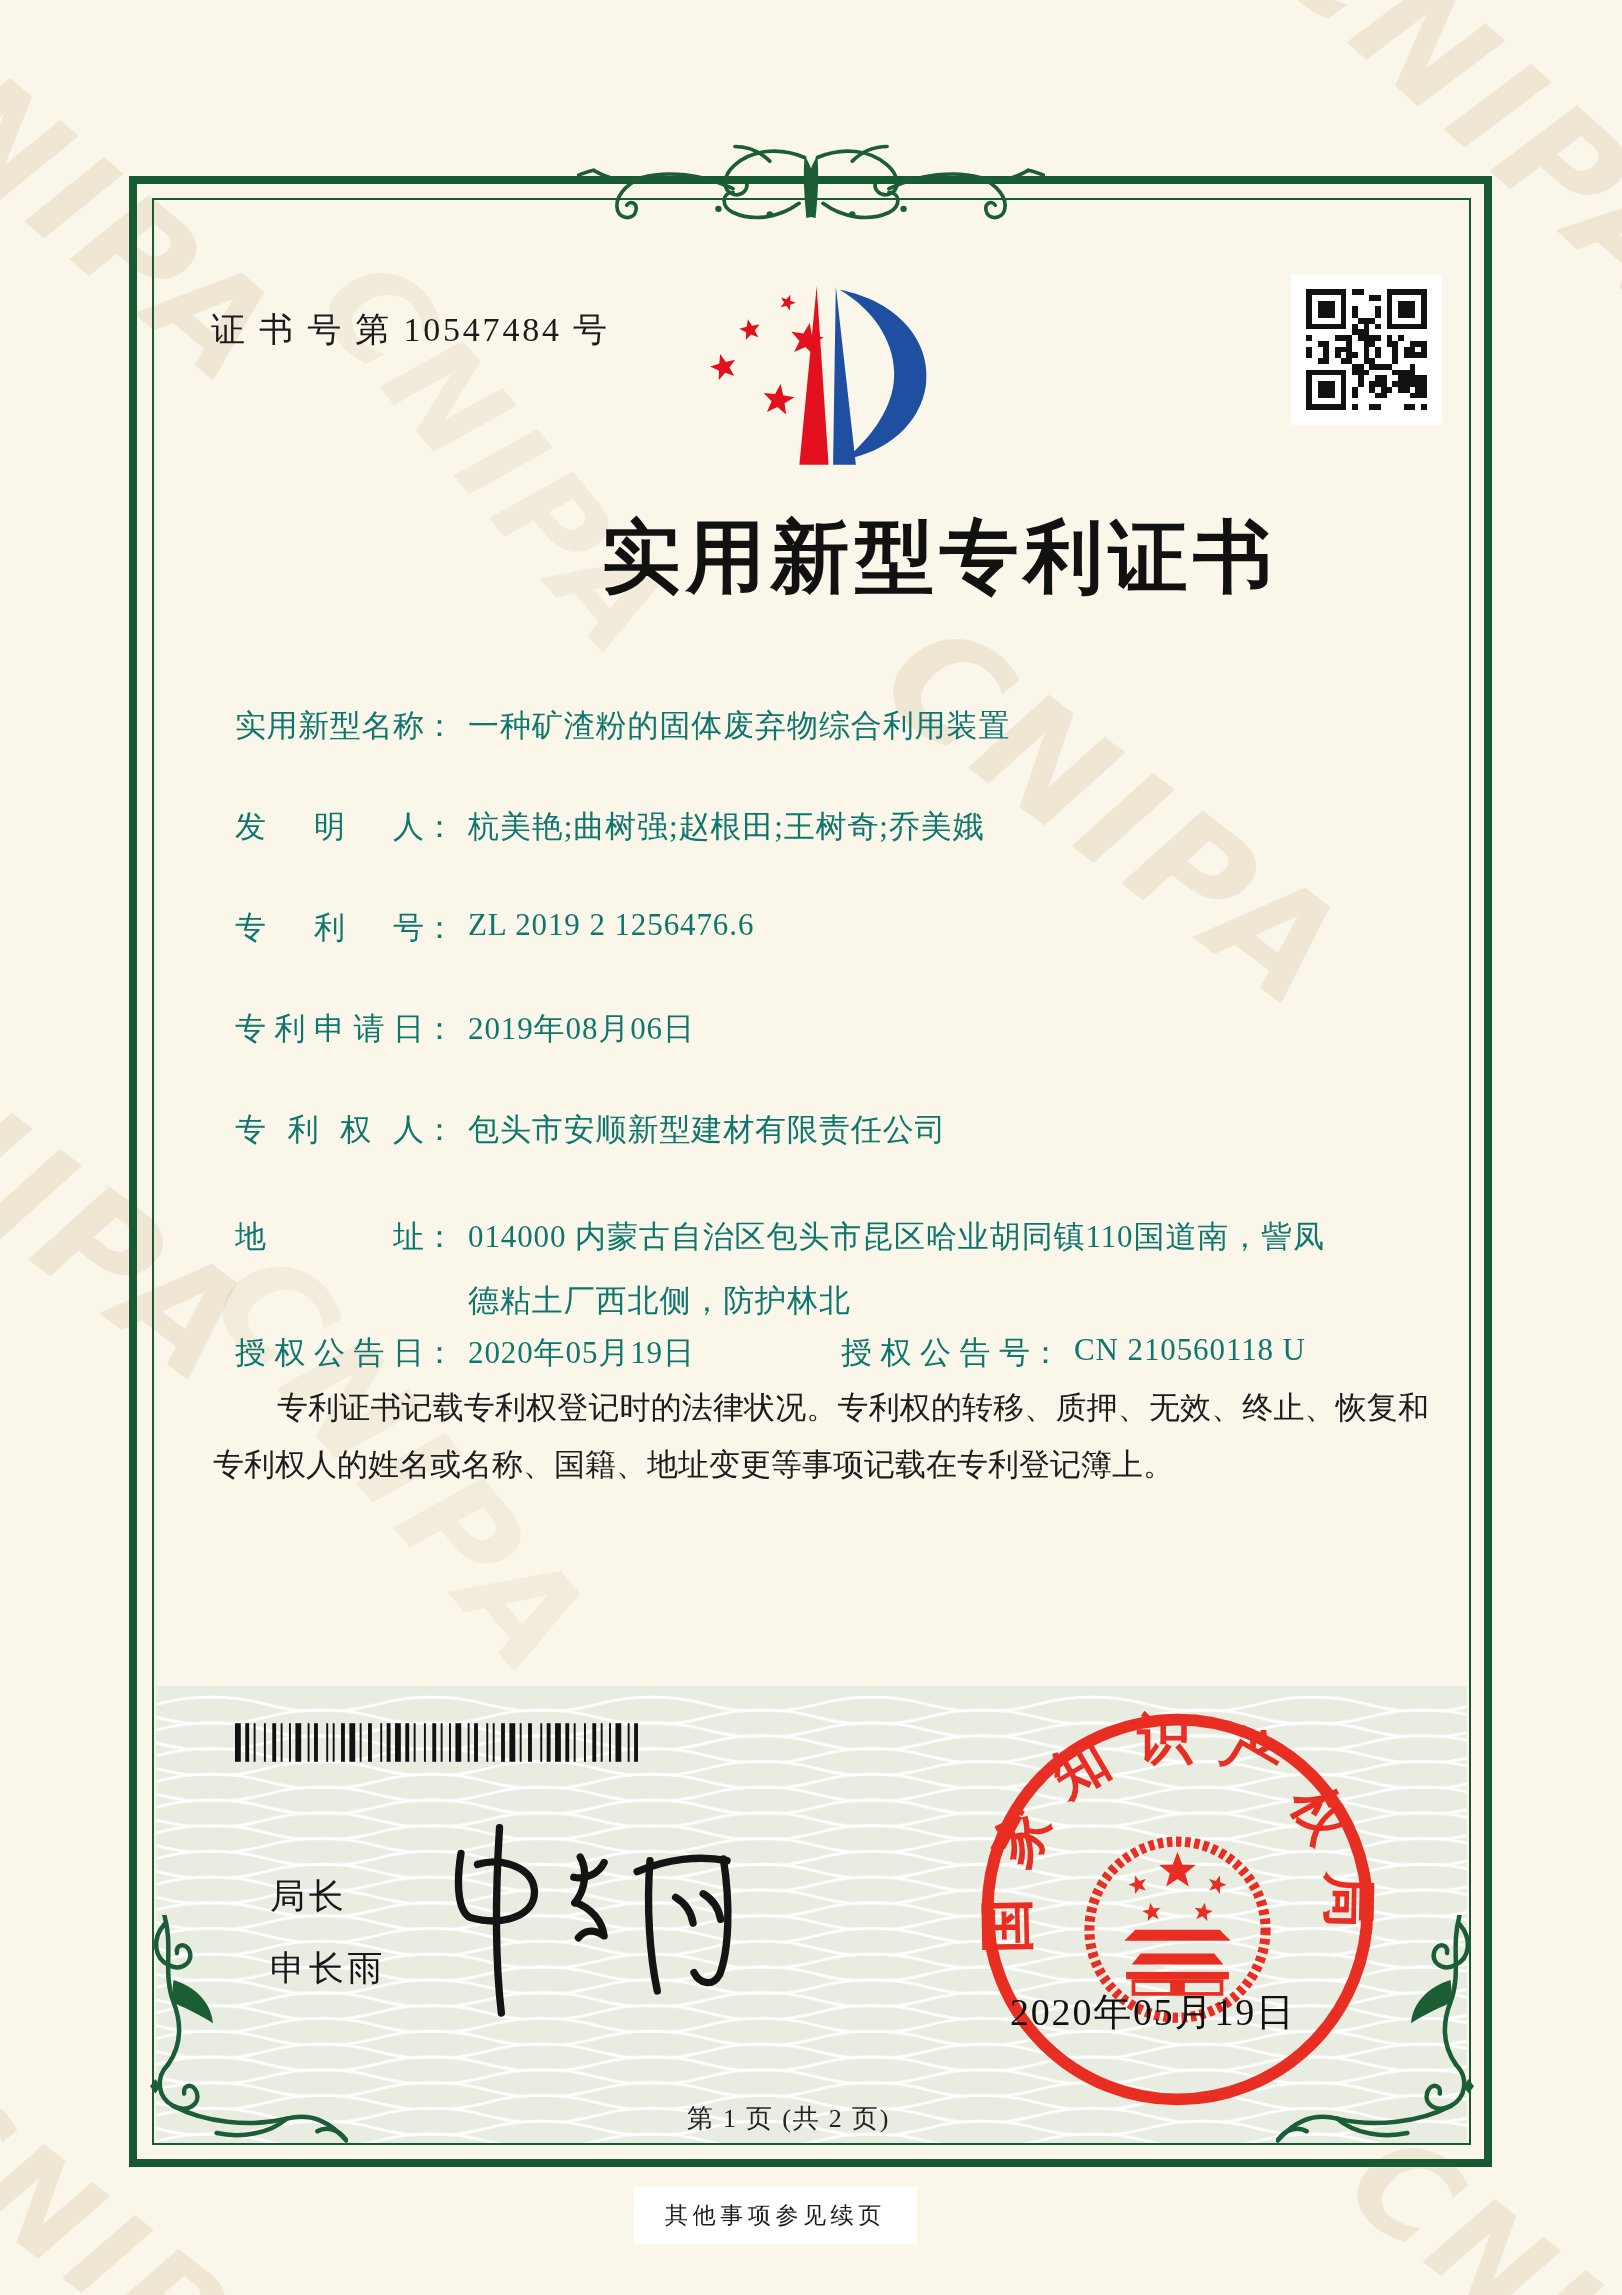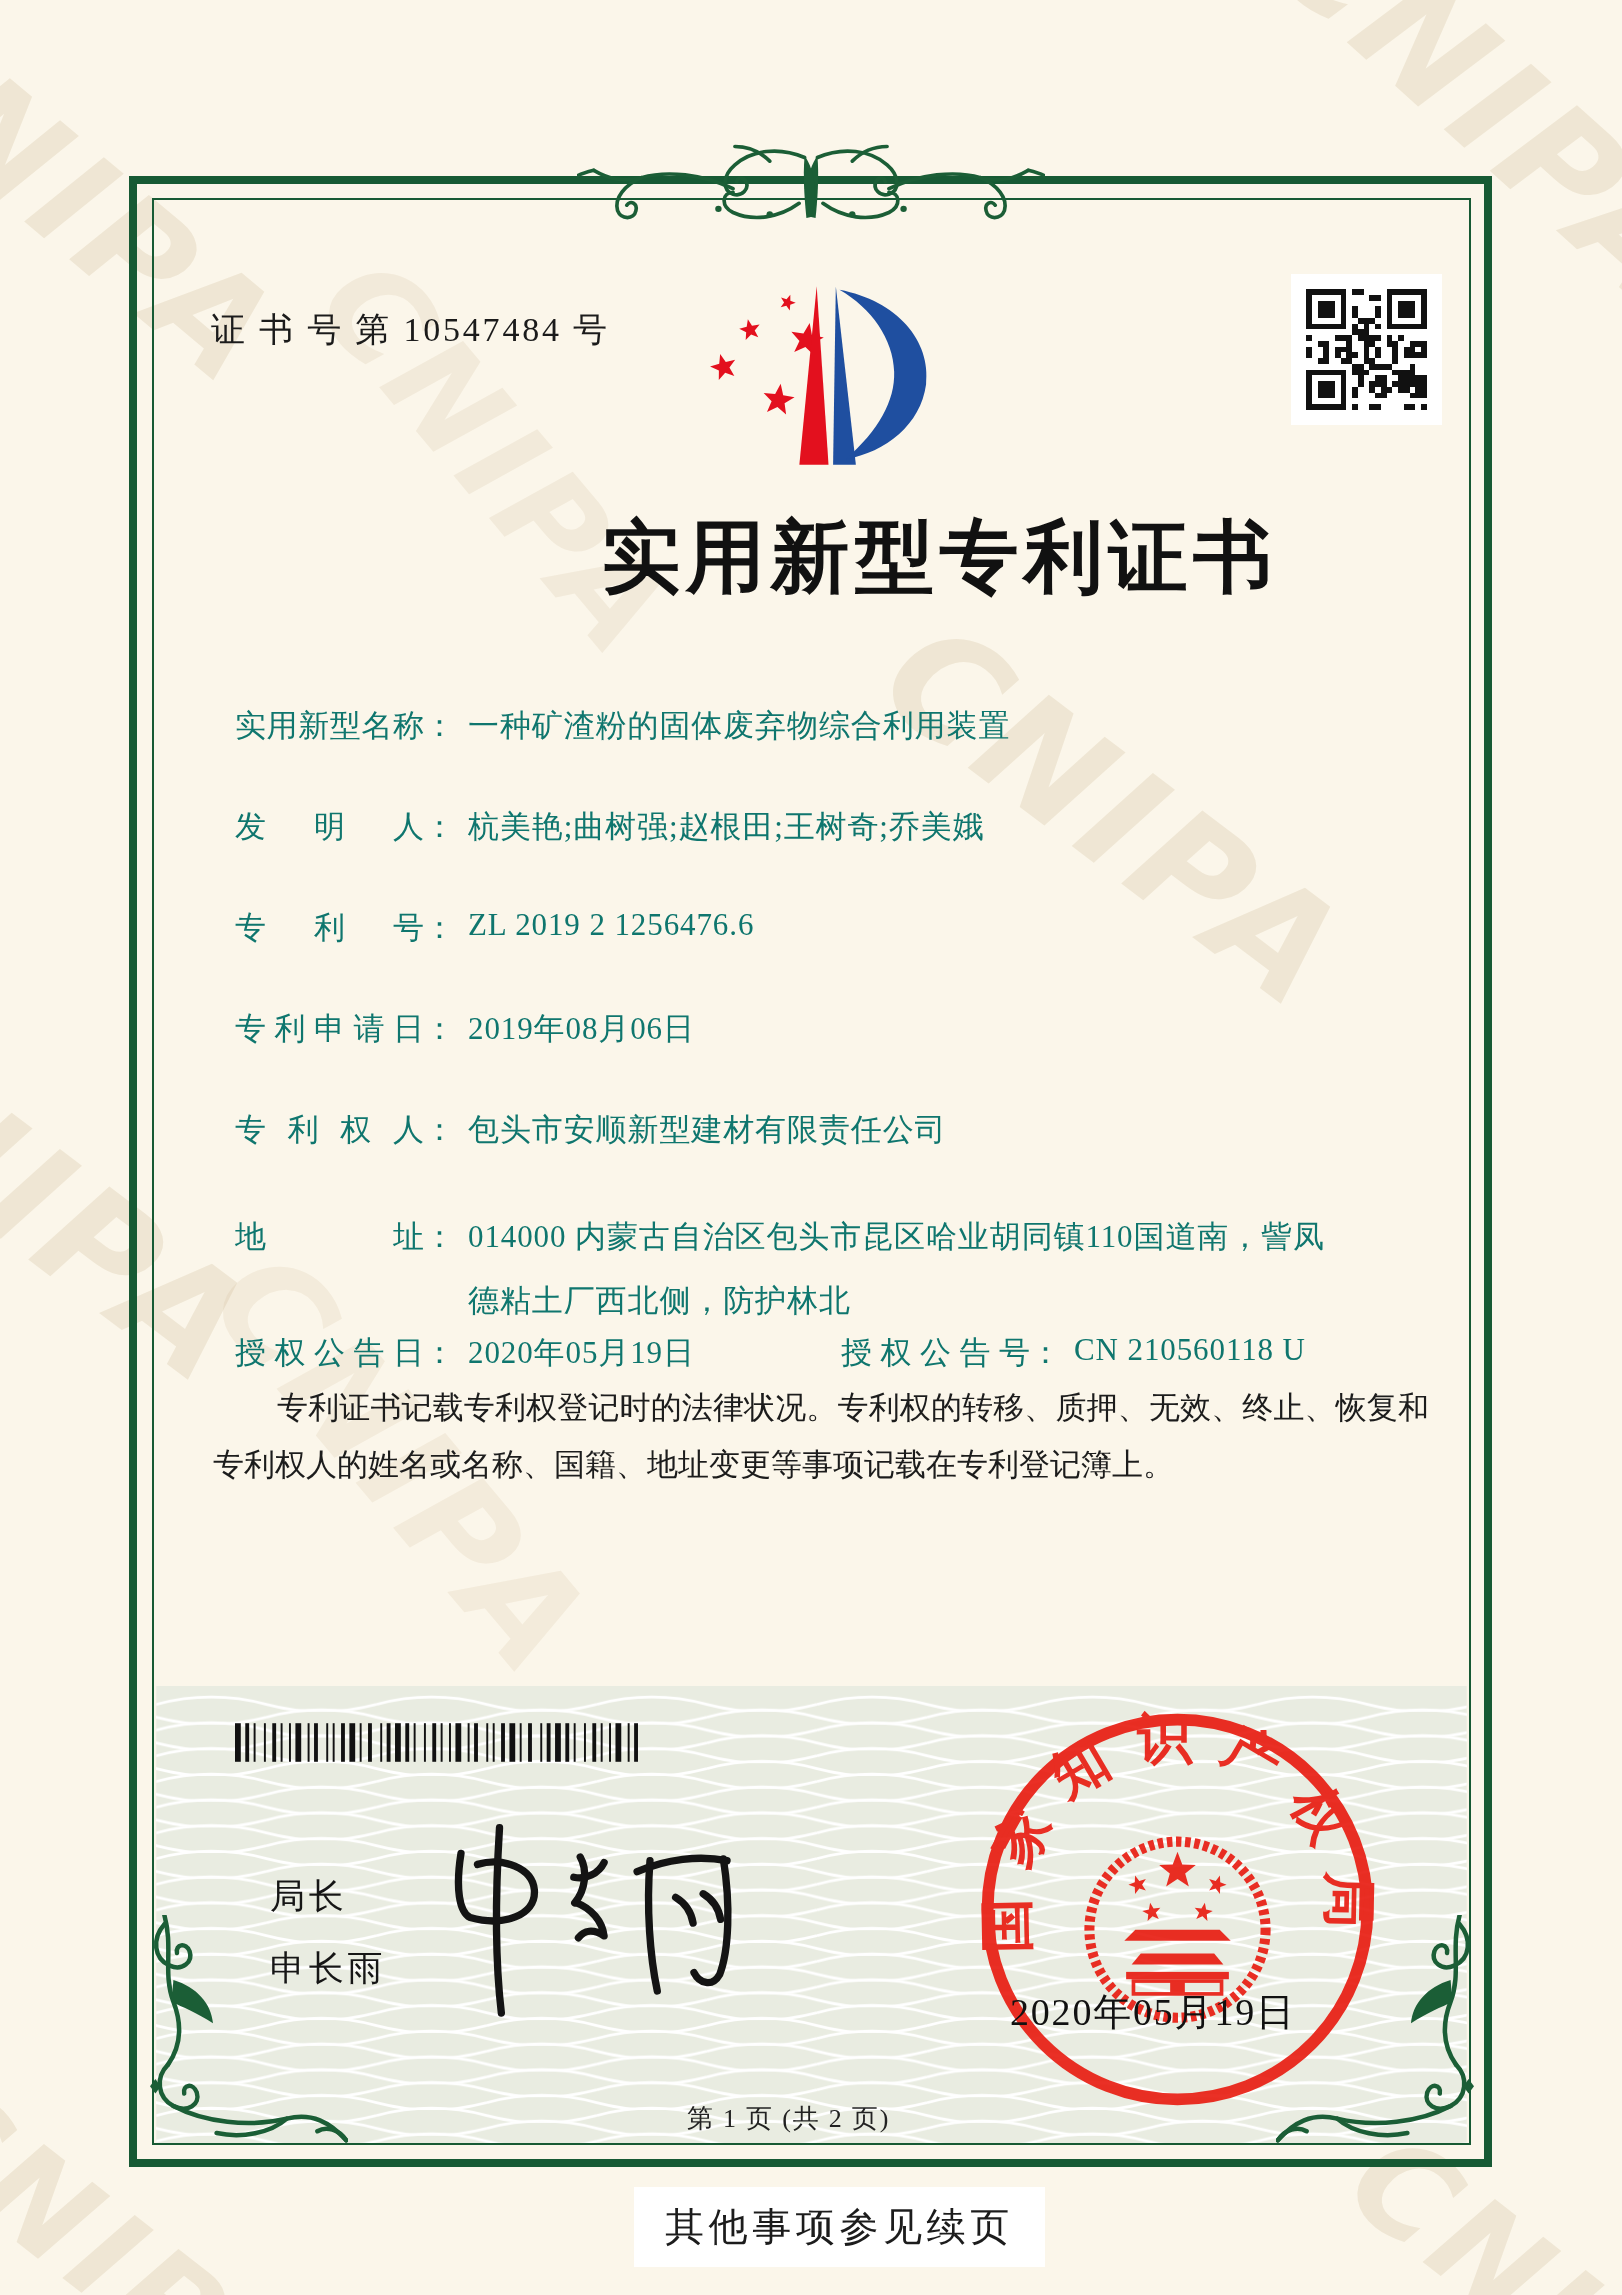--- a/index.html
+++ b/index.html
@@ -45,21 +45,21 @@
   .body-text p{margin:0;font-size:31px;line-height:57px;text-align:justify;text-indent:64px;color:#1c1c1c;}
   .barcode{position:absolute;left:235px;top:1723px;z-index:4;}
   .director{position:absolute;left:230px;font-size:35px;color:#161616;z-index:4;letter-spacing:3.7px;margin-left:40px;}
   .director-title{top:1873px;}
   .director-name{top:1945px;}
   .signature{position:absolute;left:400px;top:1813px;z-index:5;}
   .seal{position:absolute;left:972px;top:1704px;z-index:4;}
   .seal-date{position:absolute;left:1010px;top:1987px;font-size:38px;color:#111;letter-spacing:1.8px;z-index:6;}
   .page-info{position:absolute;left:107px;top:2101px;width:1363px;text-align:center;font-size:26px;
              letter-spacing:1.8px;color:#222;z-index:4;}
-  .footer-note{position:absolute;left:634px;top:2187px;background:#ffffff;padding:13px 31px;font-size:39px;
+  .footer-note{position:absolute;left:634px;top:2187px;background:#ffffff;padding:13px 31px;font-size:23px;
                letter-spacing:4.6px;color:#1c1c1c;z-index:4;}
 </style>
 </head>
 <body>
 
 <svg width="0" height="0" style="position:absolute">
   <defs>
     <polygon id="star5" points="0,-10 2.47,-3.40 9.51,-3.09 3.99,1.30 5.88,8.09 0,4.2 -5.88,8.09 -3.99,1.30 -9.51,-3.09 -2.47,-3.40"></polygon>
   </defs>
 </svg>

